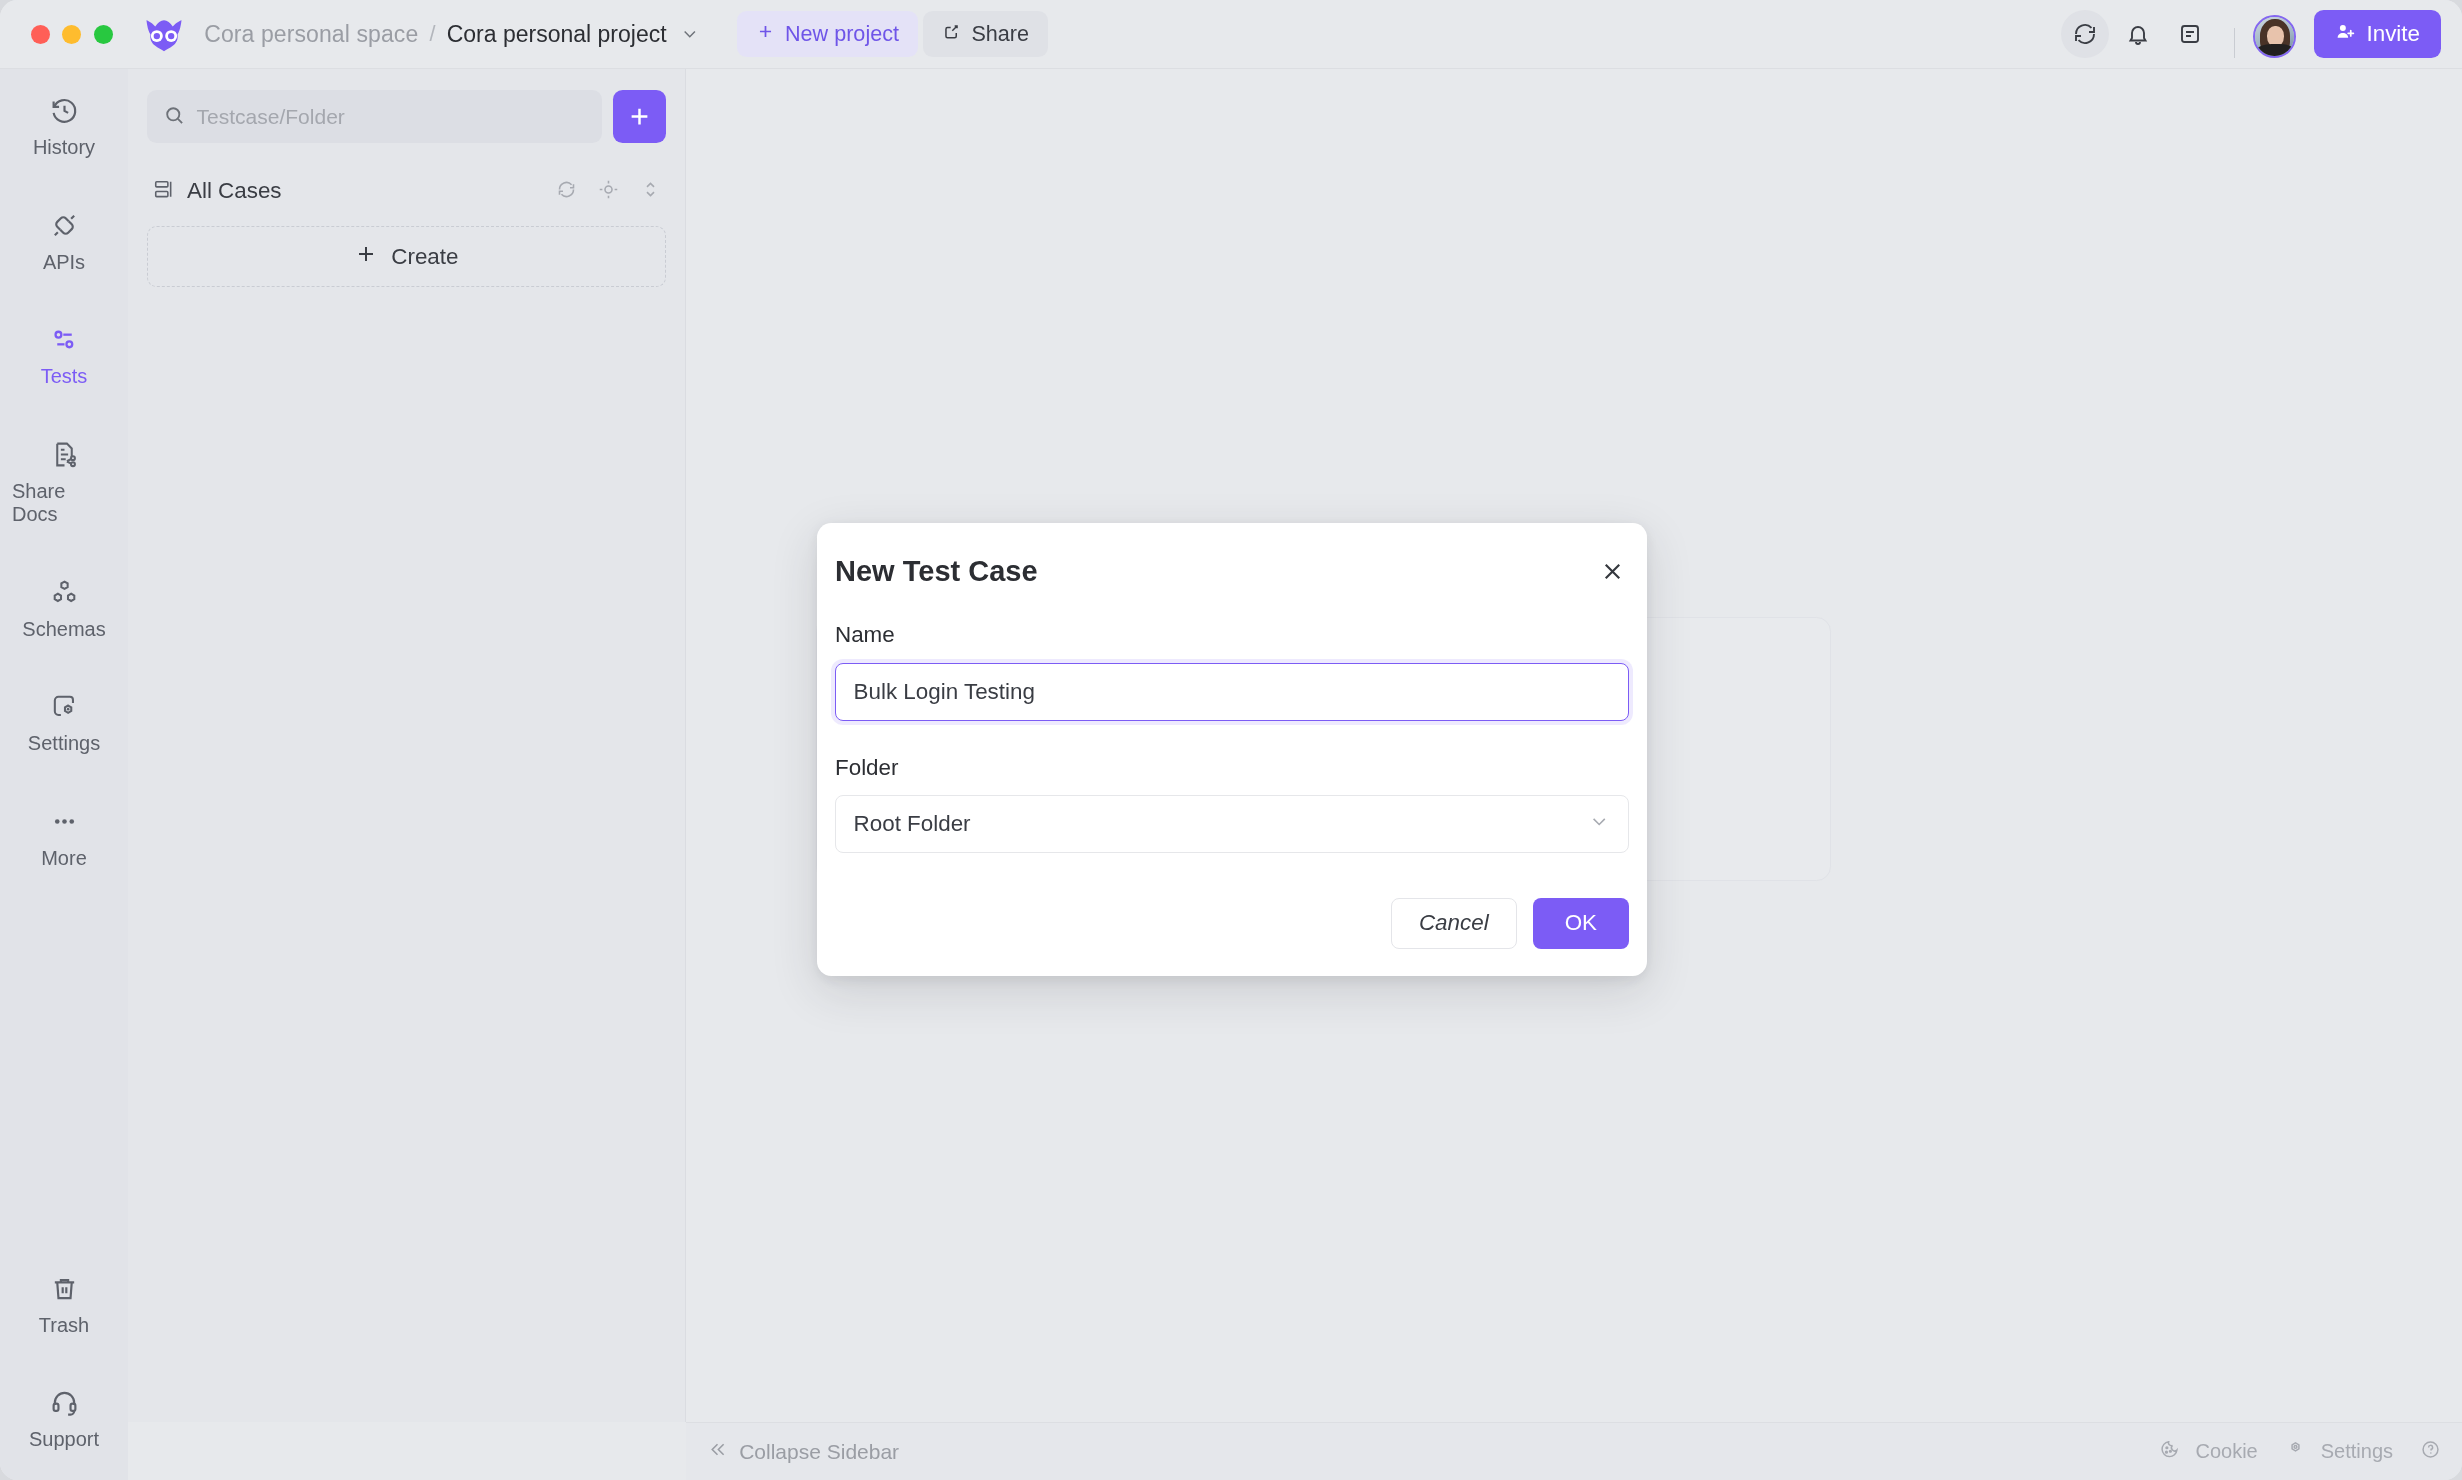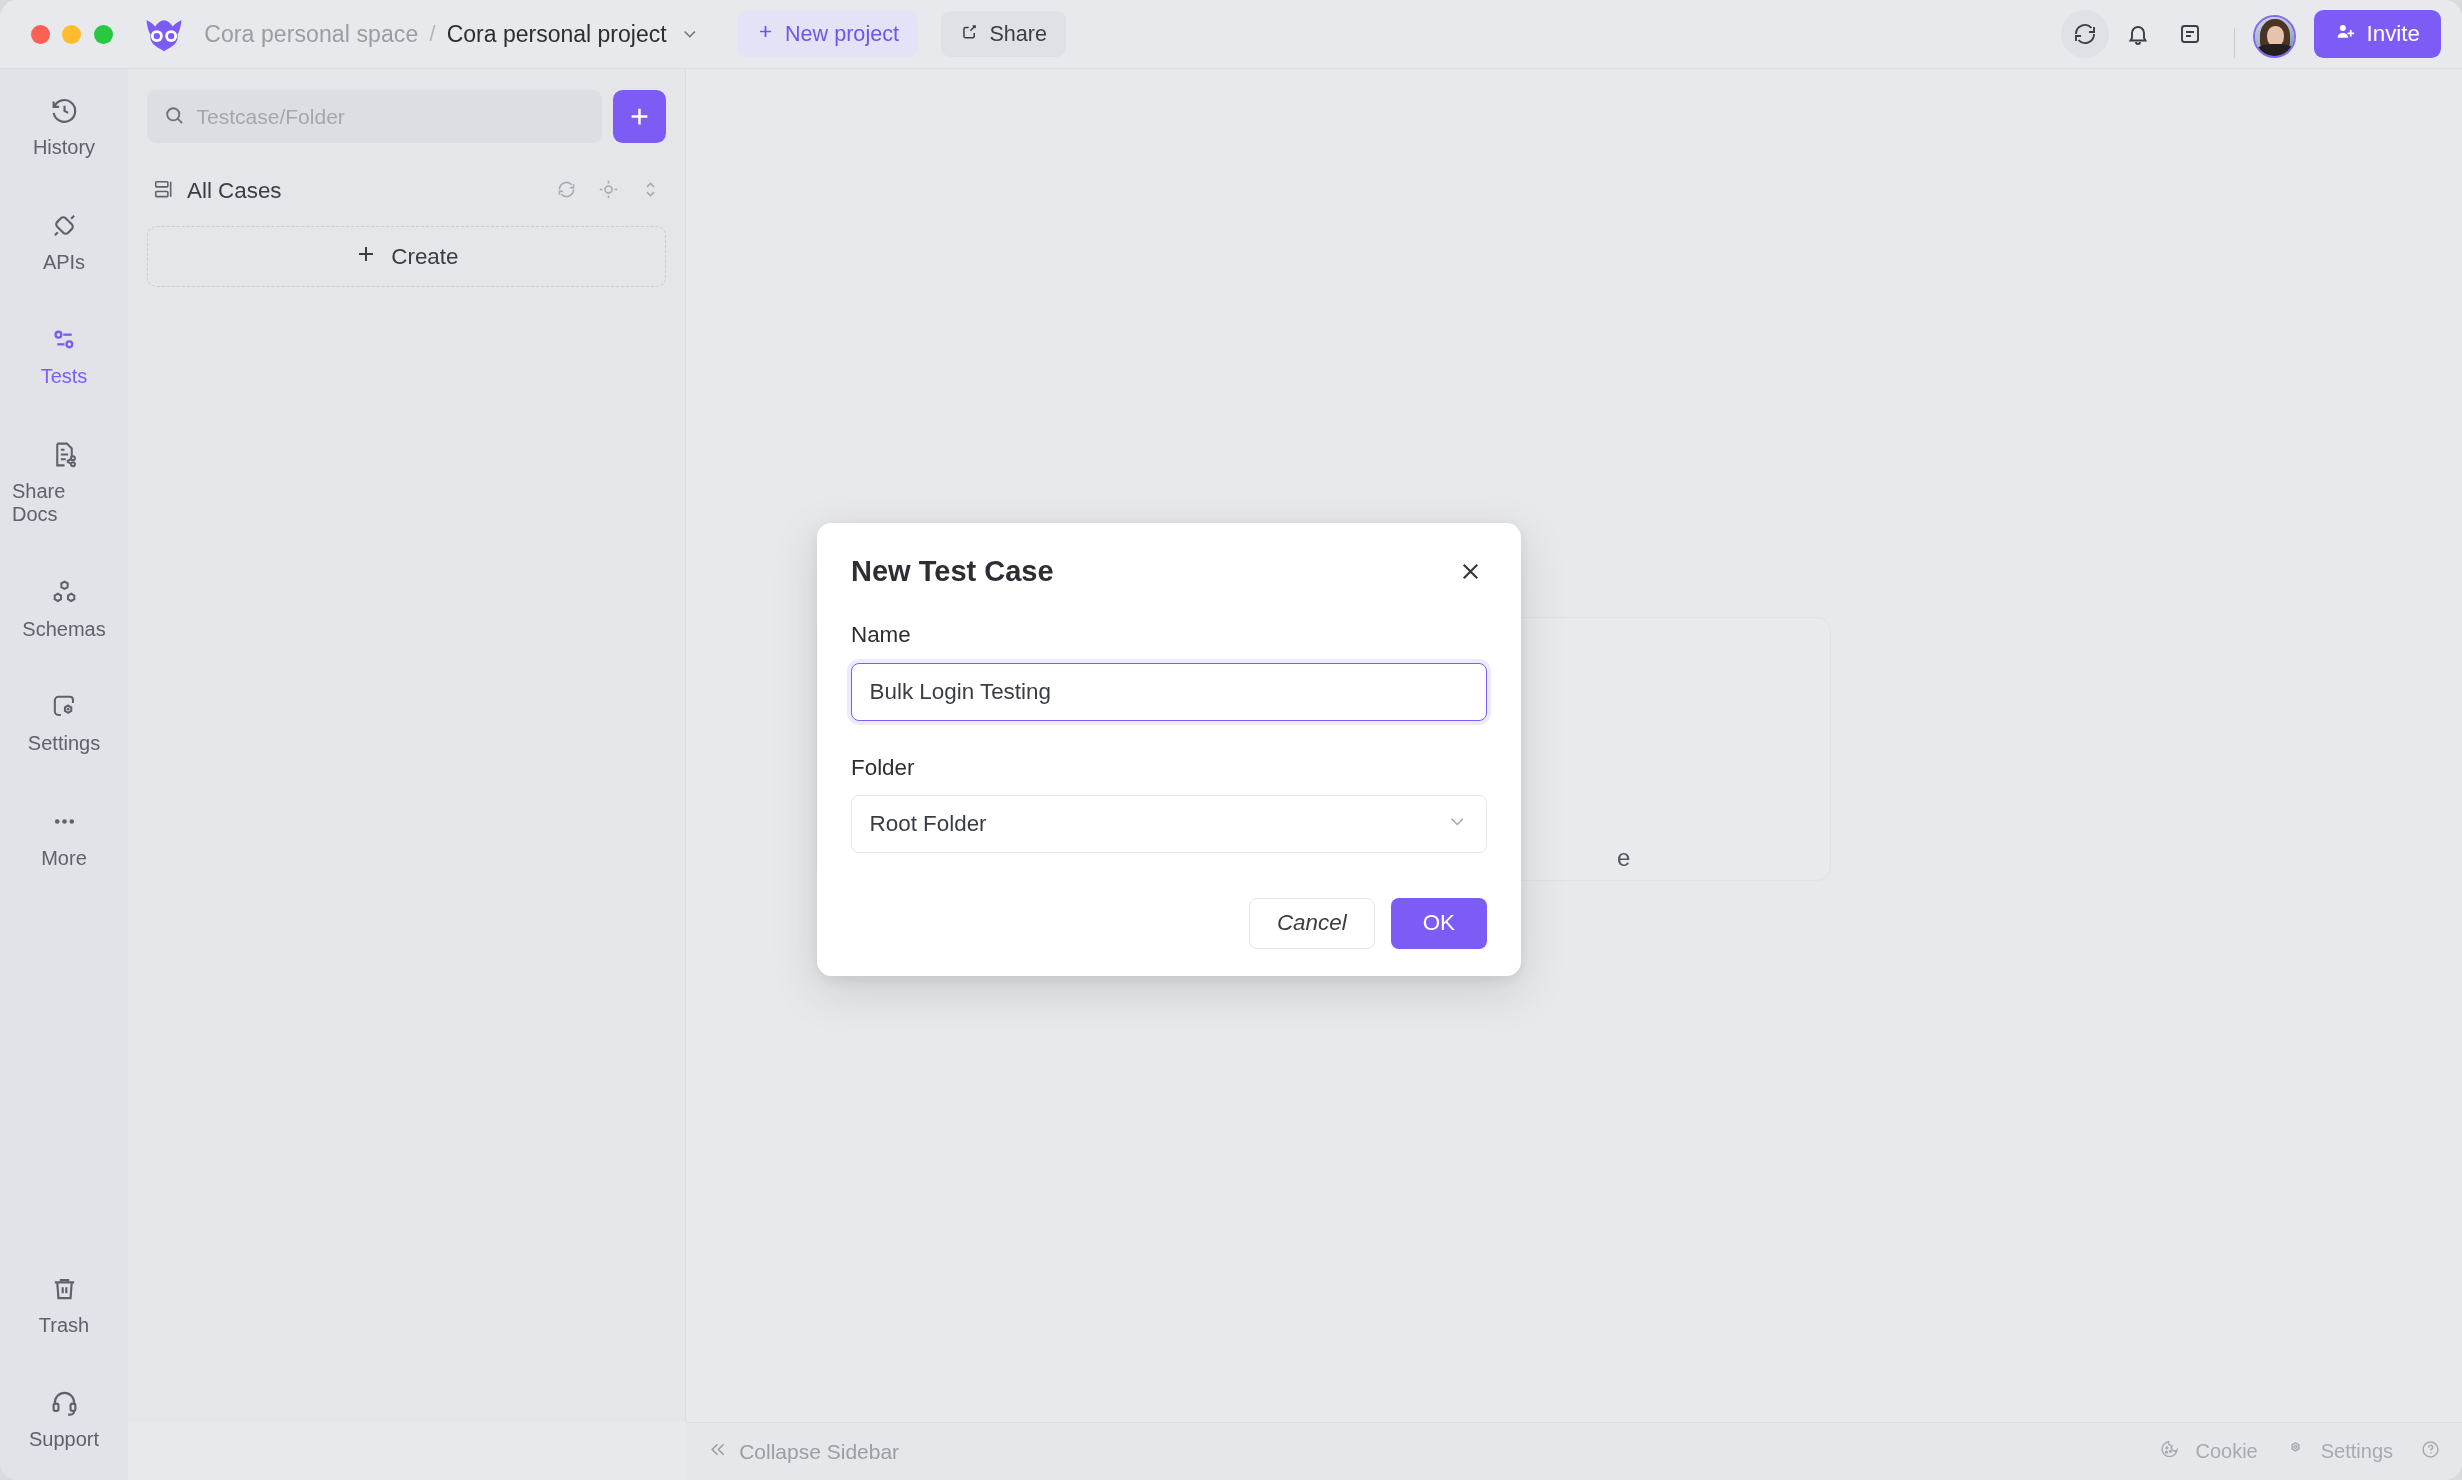--- a/index.html
+++ b/index.html
@@ -33,21 +33,21 @@
   .dot.green { background: #28c840; }
 
   .brand-logo { margin-left: 30px; width: 45px; height: 37px; display: flex; align-items: center; }
 
   .breadcrumb { display: flex; align-items: center; margin-left: 16px; gap: 11.2px; justify-content: flex-end; }
   .bc-space { font-size: 23px; color: #9a9da4; letter-spacing: 0.1px; }
   .bc-sep { font-size: 21.6px; color: #b3b6bc; }
   .bc-project { font-size: 23px; color: #2c2e33; }
   .bc-caret { color: #6e7279; font-size: 17.6px; margin-left: 3.2px; display:flex; align-items:center;}
 
-  .tb-actions { display: flex; align-items: center; gap: 23px; margin-left: 38px; }
+  .tb-actions { display: flex; align-items: center; gap: 5px; margin-left: 38px; }
   .btn-newproject {
     display: flex; align-items: center; gap: 10.4px;
     background: #e4e2f7; color: #6f55e8;
     border-radius: 9.6px; padding: 9.6px 19px;
     font-size: 21.6px; cursor: pointer;
   }
   .btn-share {
     display: flex; align-items: center; gap: 10.4px;
     background: #dfe1e6; color: #3a3d44;
     border-radius: 9.6px; padding: 9.6px 19px;
@@ -150,24 +150,24 @@
     border-top: 0.8px solid #dcdee2;
     display: flex; align-items: center; padding: 0 21px;
   }
   .collapse { display: flex; align-items: center; gap: 11.2px; color: #9a9da4; font-size: 21px; cursor: pointer; }
   .bb-right { margin-left: auto; display: flex; align-items: center; gap: 27px; color: #a7aab1; font-size: 20px; }
   .bb-item { display: flex; align-items: center; gap: 15px; cursor: pointer; }
 
   
   .overlay { position: absolute; inset: 0; z-index: 40; }
   .modal {
-    position: absolute; left: 817px; top: 523px; width: 704px;
+    position: absolute; left: 817px; top: 523px; width: 830px;
     background: #fff; border-radius: 14.4px;
     box-shadow: 0 14.4px 48px rgba(40,42,50,.14), 0 3.2px 11.2px rgba(40,42,50,.08);
-    padding: 32px 34px 27px;
+    padding: 32px 18px 27px;
   }
   .modal-head { display: flex; align-items: flex-start; }
   .modal-title { font-size: 29px; font-weight: bold; color: #2c2e33; }
   .modal-close { margin-left: auto; color: #35383e; cursor: pointer; line-height: 0; padding: 3.2px; }
   .field-label { font-size: 22.4px; color: #2c2e33; margin-top: 34px; margin-bottom: 14.4px; }
   .text-input {
     height: 58px; border: 1.6px solid #7c5cf5; border-radius: 8px;
     box-shadow: 0 0 0 4px rgba(124,92,245,.13);
     display: flex; align-items: center; padding: 0 17.6px;
     font-size: 22.4px; color: #3a3d44; background: #fff; cursor: text;

